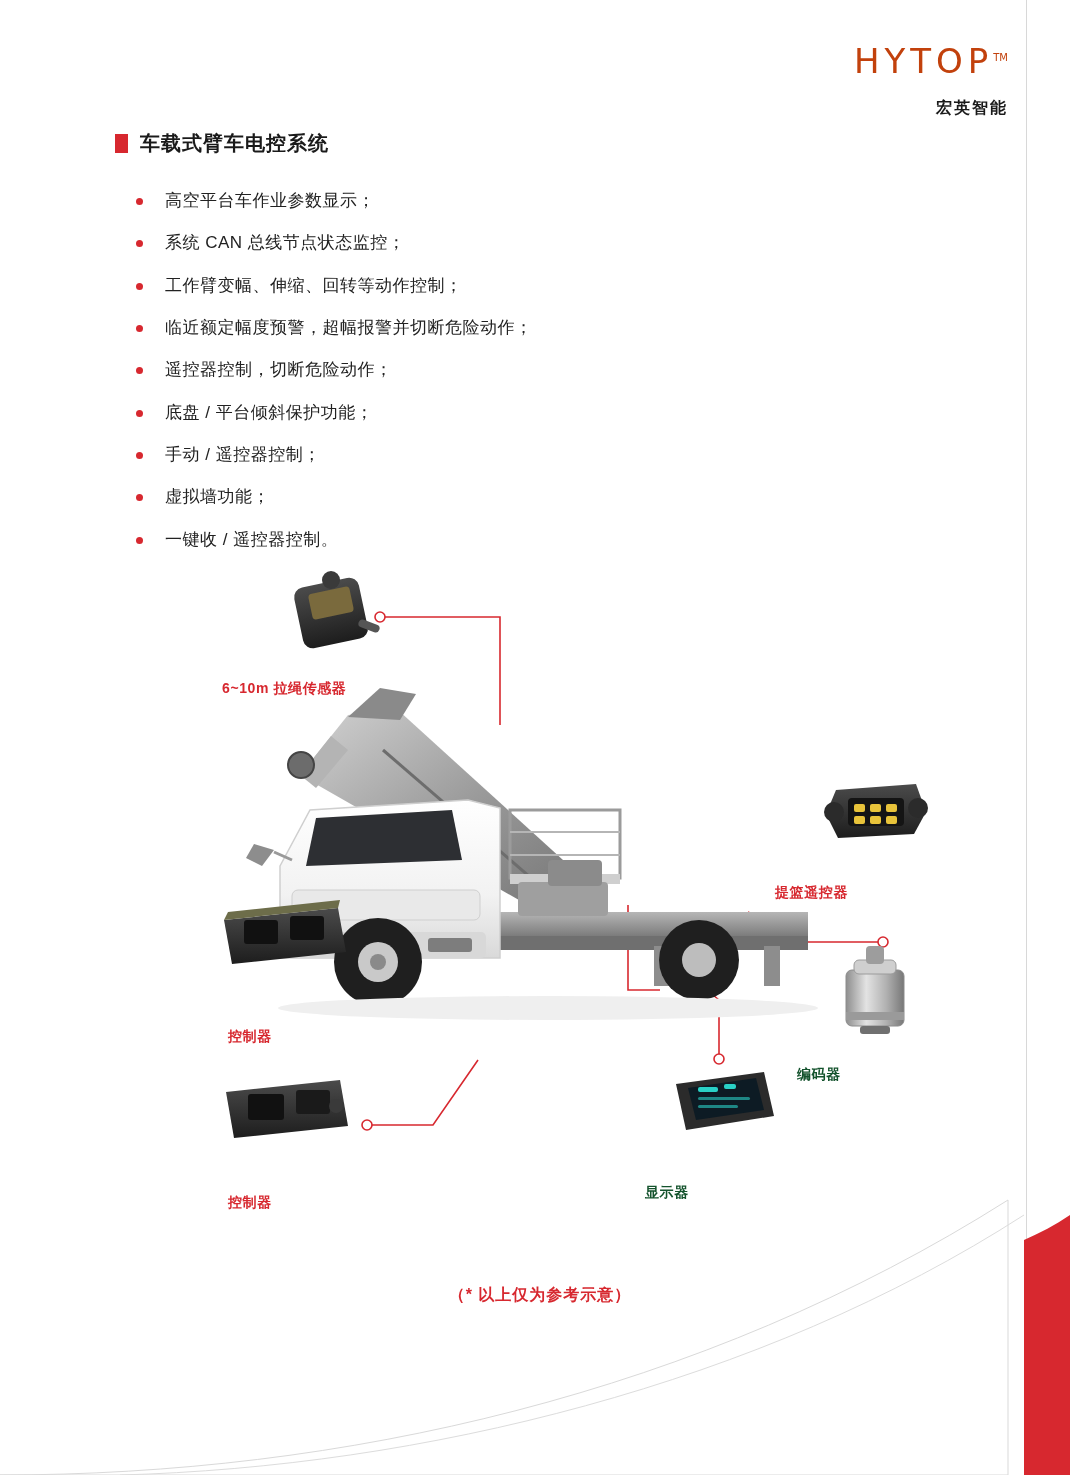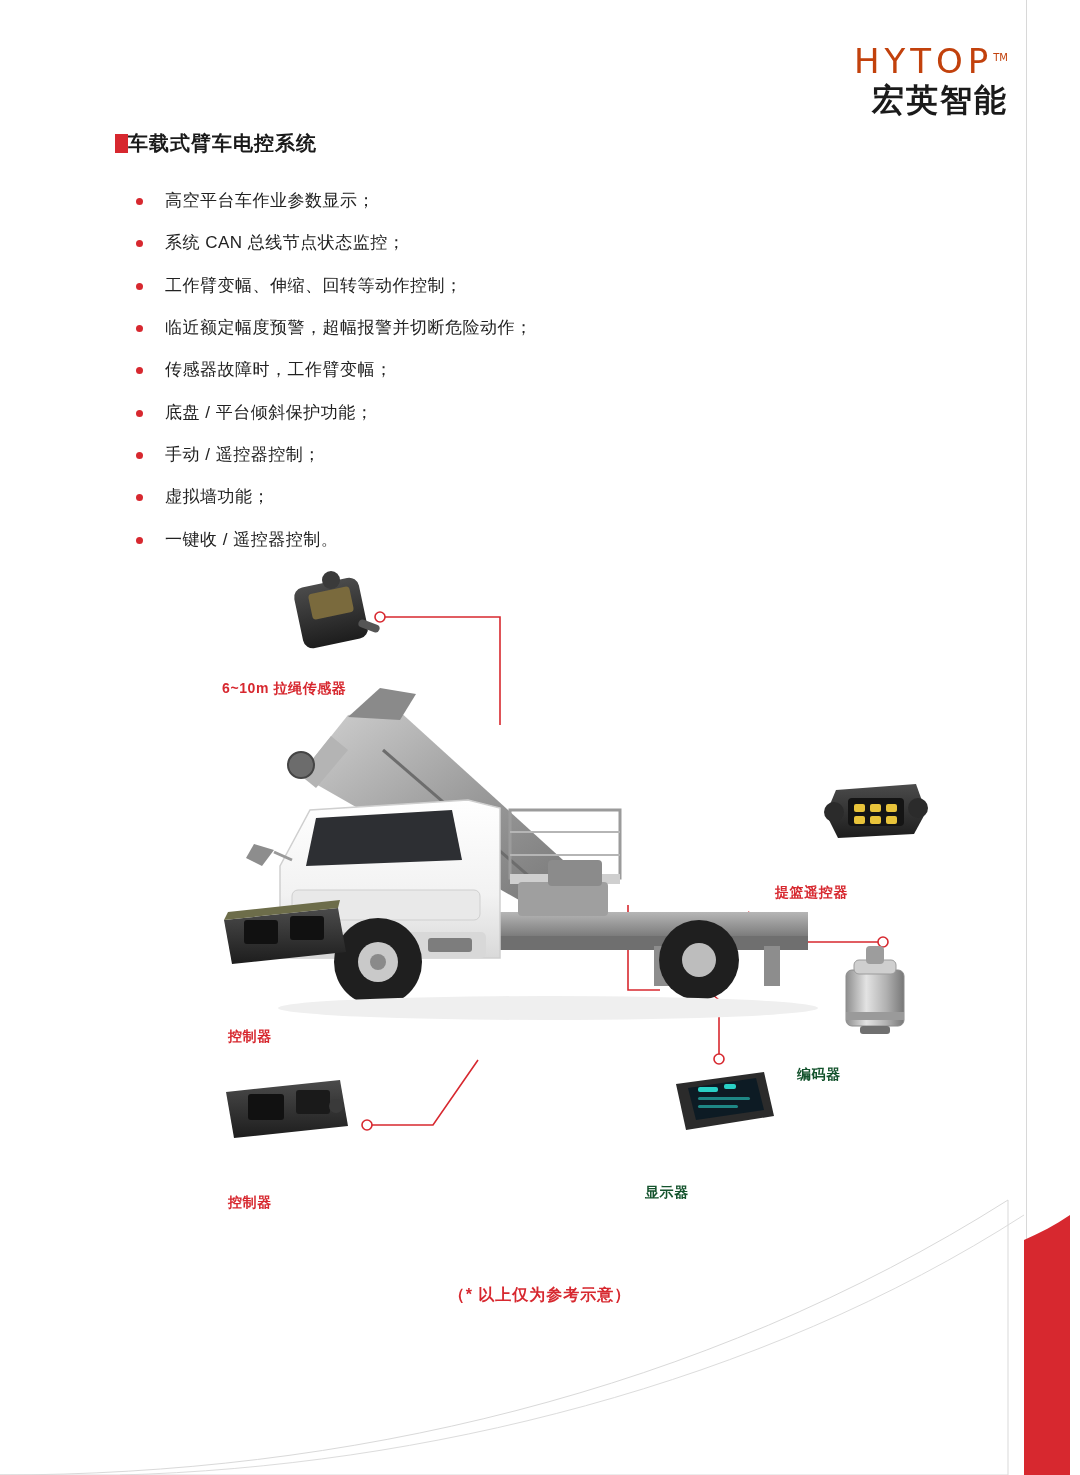--- a/index.html
+++ b/index.html
@@ -50,34 +50,35 @@
     font-weight: 400;
     color: #c2410c;
     line-height: 1;
   }
   .logo-tm {
     font-size: 10px;
     vertical-align: super;
     letter-spacing: 0;
   }
   .logo-cn {
-    margin-top: 6px;
-    font-size: 32px;
+    margin-top: 22px;
+    font-size: 16px;
     font-weight: 700;
     letter-spacing: 2px;
     color: #1a1a1a;
     line-height: 1;
   }
 
   
   .heading {
     position: absolute;
     top: 130px; left: 115px;
     display: flex;
     align-items: center;
+    gap: 12px;
   }
   .heading-marker {
     width: 13px; height: 19px;
     background: #d7282f;
     display: inline-block;
   }
   .heading-text {
     font-size: 20px;
     font-weight: 700;
     letter-spacing: 1px;
@@ -185,21 +186,21 @@
   <div class="bullet-row">
     <span class="bullet-dot"></span>
     <span class="bullet-text">工作臂变幅、伸缩、回转等动作控制；</span>
   </div>
   <div class="bullet-row">
     <span class="bullet-dot"></span>
     <span class="bullet-text">临近额定幅度预警，超幅报警并切断危险动作；</span>
   </div>
   <div class="bullet-row">
     <span class="bullet-dot"></span>
-    <span class="bullet-text">传感器故障时，工作臂变幅；</span>
+    <span class="bullet-text">遥控器控制，切断危险动作；</span>
   </div>
   <div class="bullet-row">
     <span class="bullet-dot"></span>
     <span class="bullet-text">底盘 / 平台倾斜保护功能；</span>
   </div>
   <div class="bullet-row">
     <span class="bullet-dot"></span>
     <span class="bullet-text">手动 / 遥控器控制；</span>
   </div>
   <div class="bullet-row">

